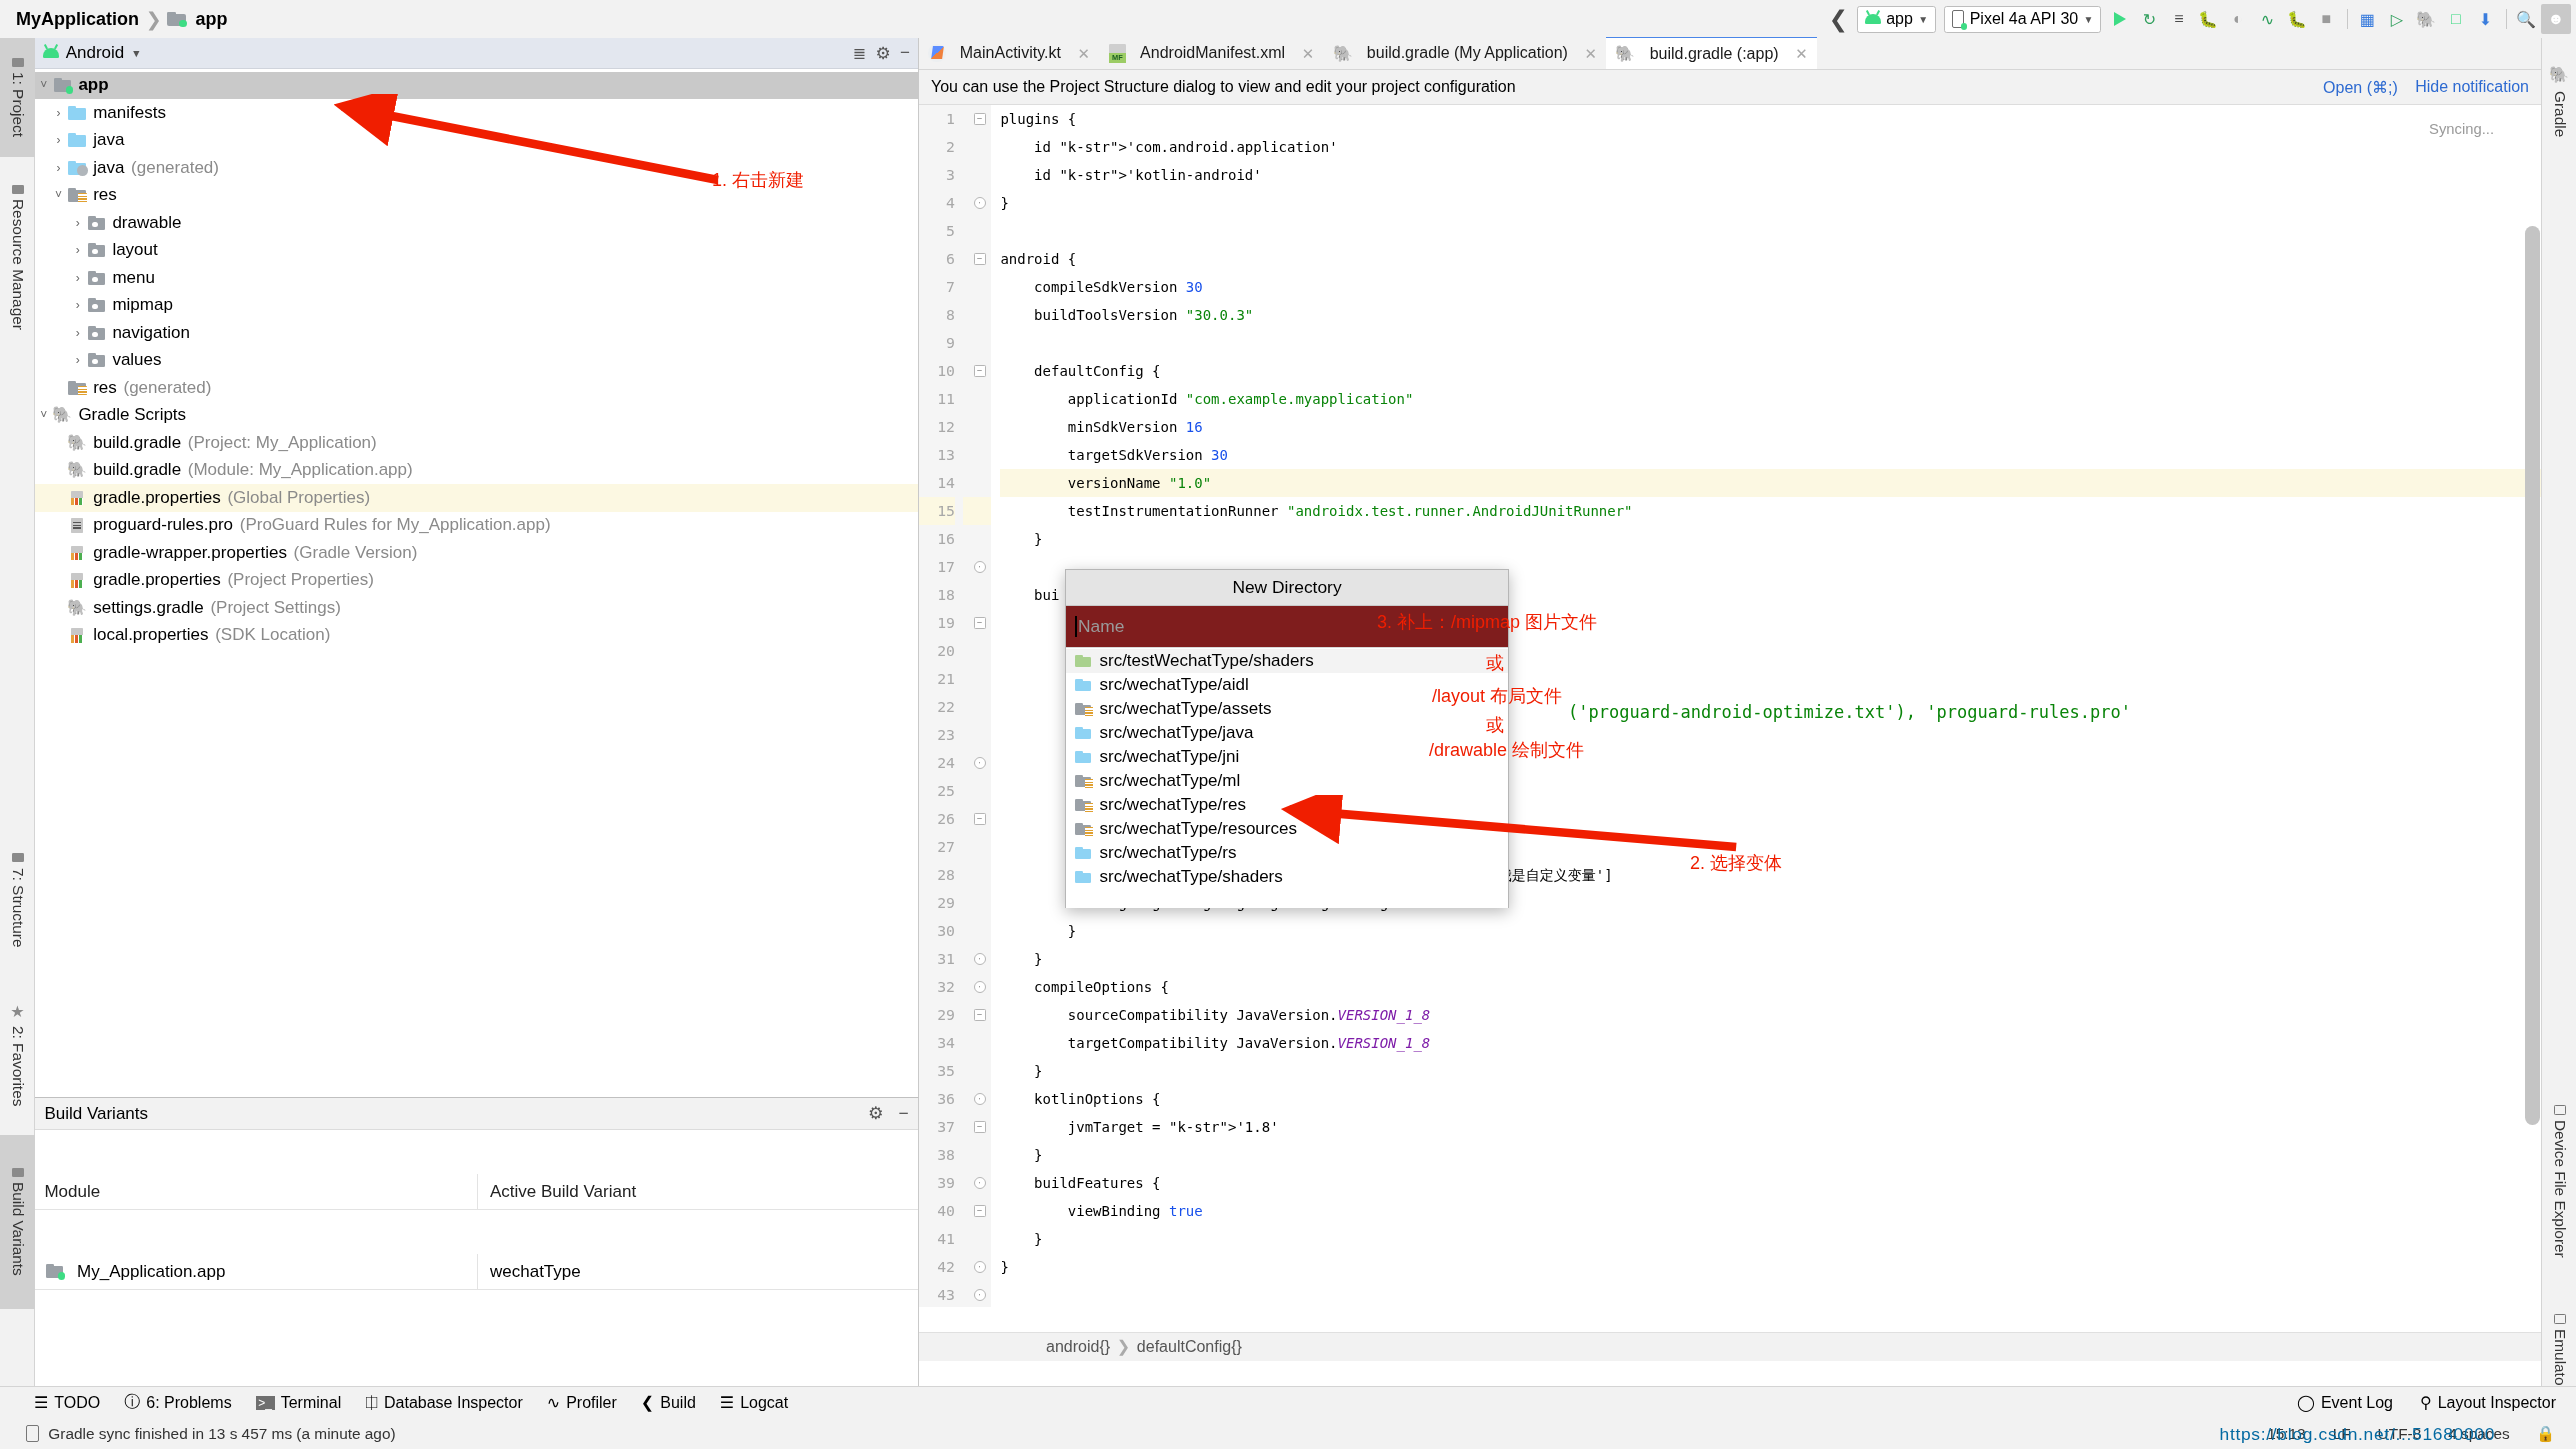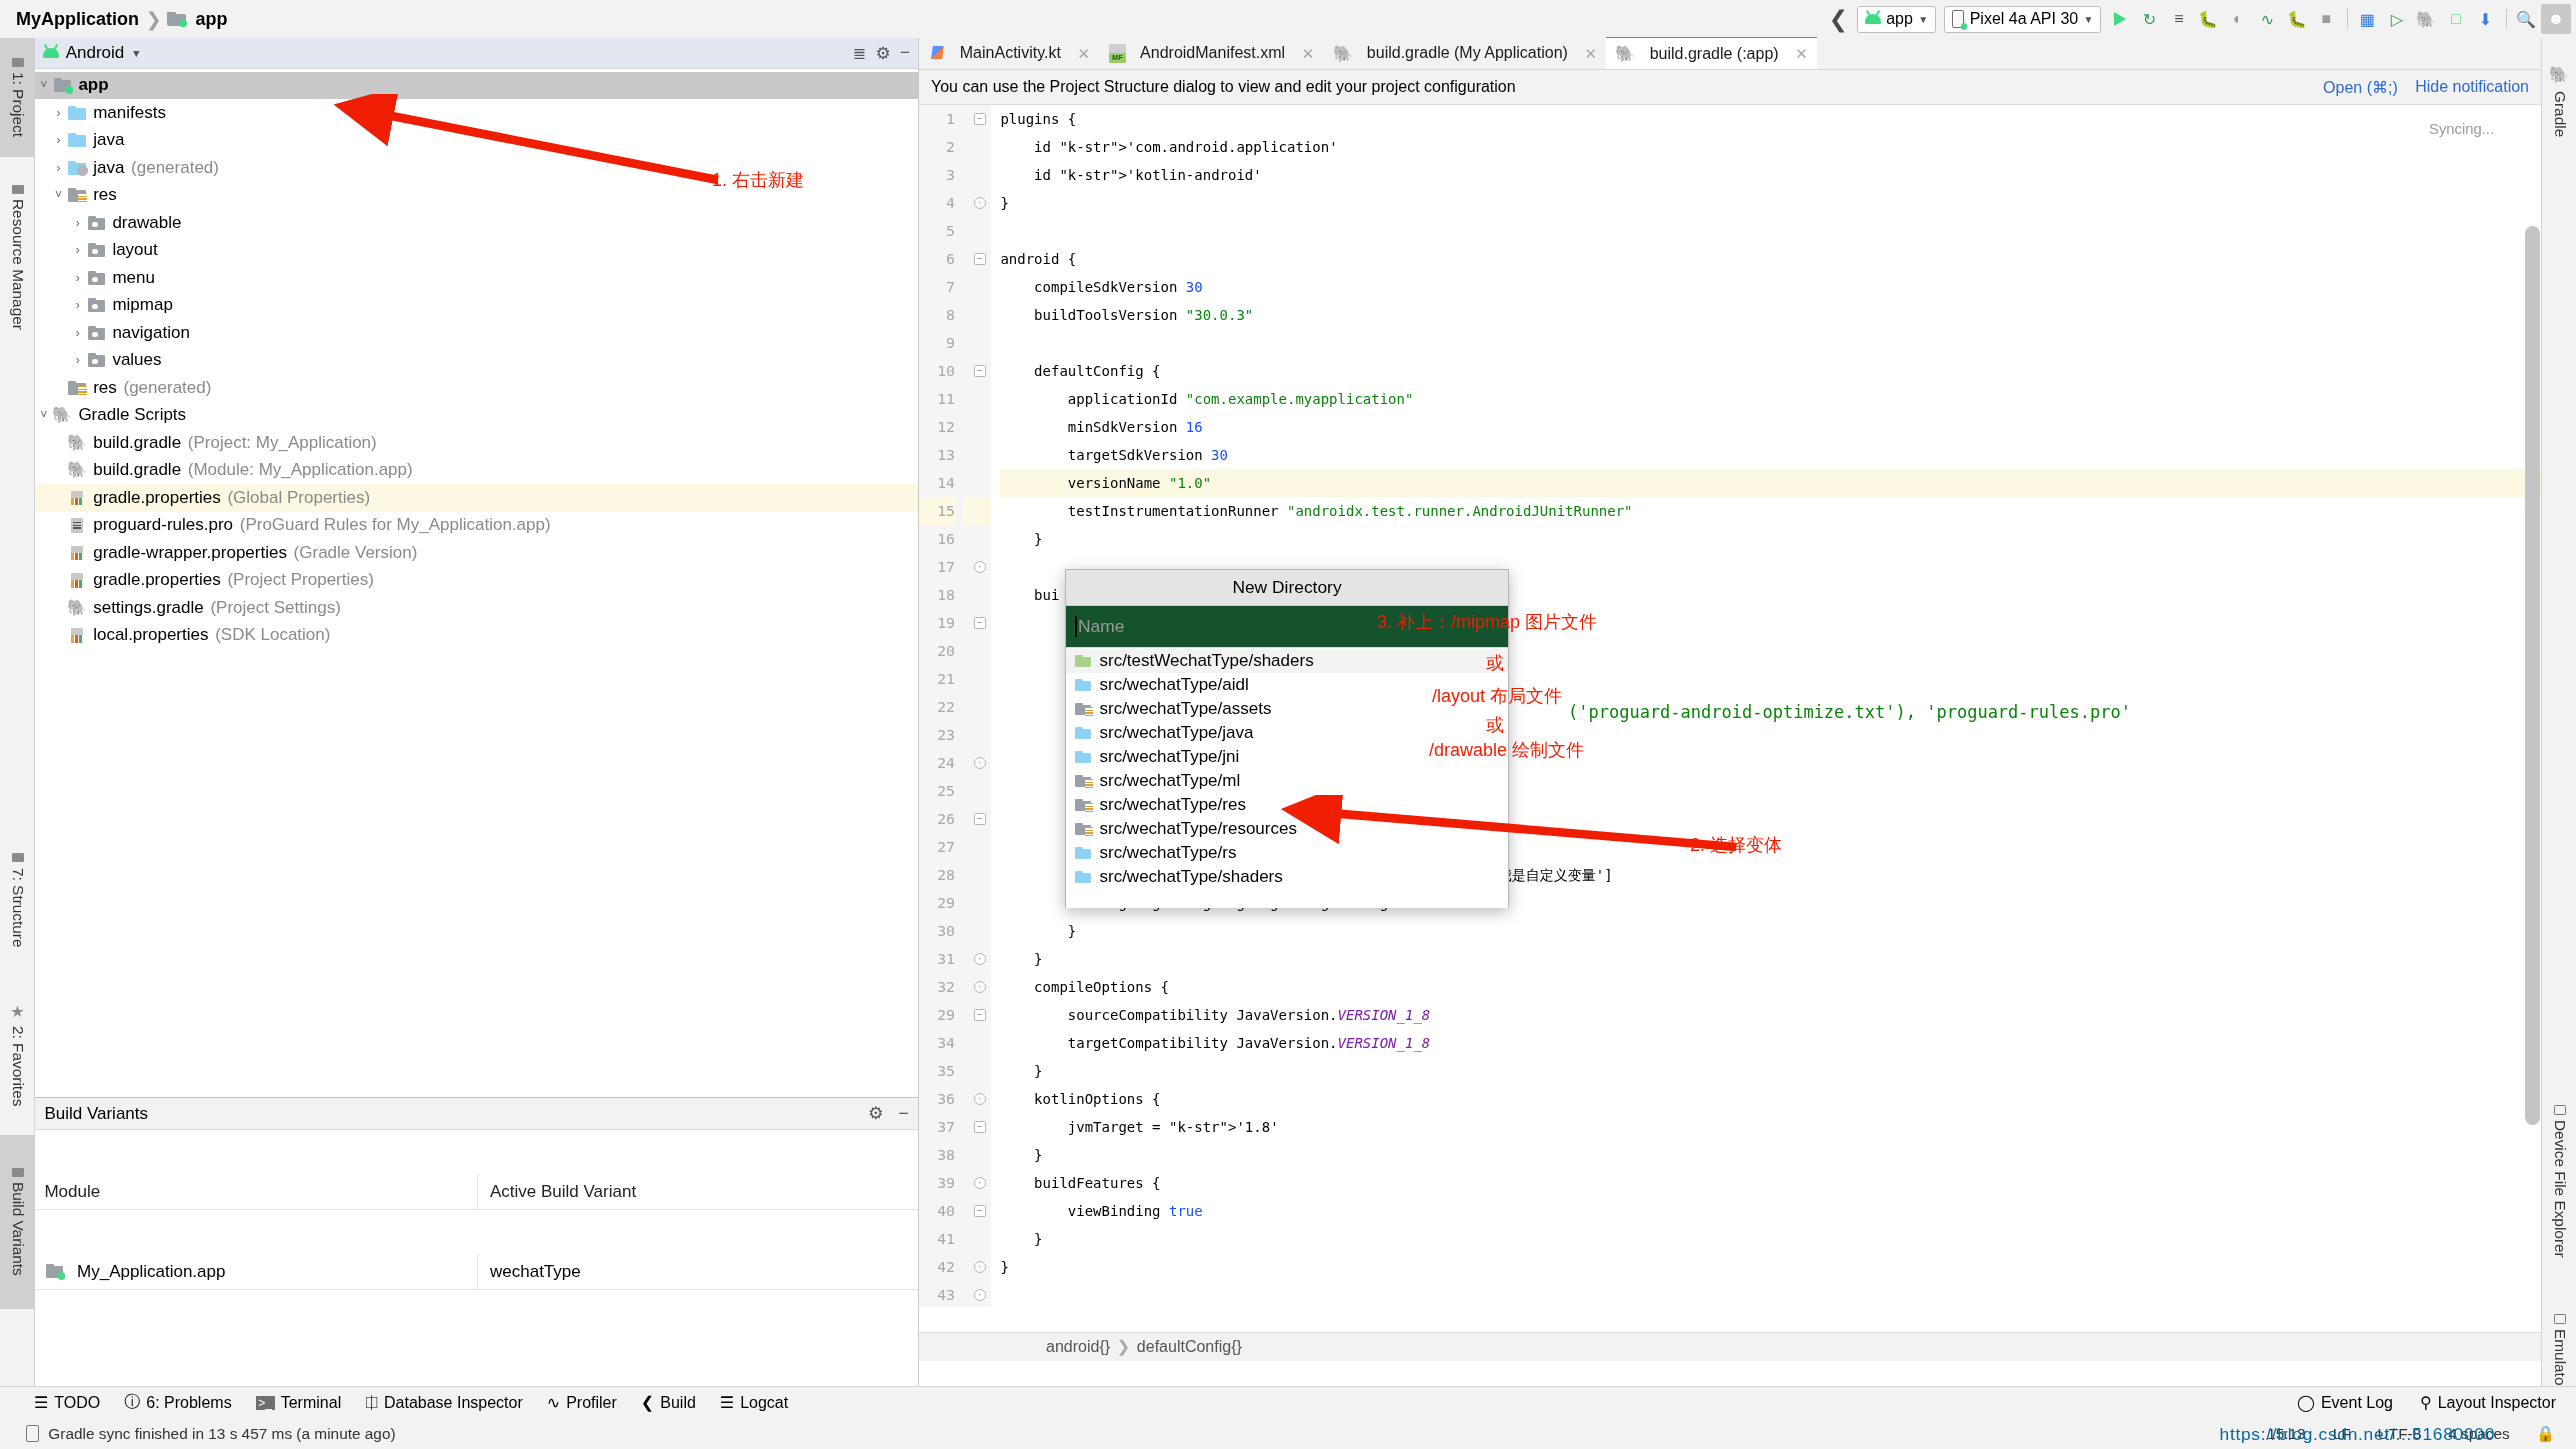--- a/index.html
+++ b/index.html
@@ -129,21 +129,21 @@
                  border-top:0.7px solid #e0e0e0;}
   .syncing { position:absolute; right:47px; top:83px; font-size:14.8px; color:#9a9a9a;}
 
   .scrollbar { position:absolute; right:1.3px; top:121px; width:14.8px; height:899px; background:#c4c4c4; border-radius:7.4px;}
 
   
   .dlg { position:absolute; left:1065px; top:569px; width:444px; height:339px; background:#fff;
          border:0.7px solid #b6b6b6; box-shadow:0 4px 14.8px rgba(0,0,0,.28); z-index:50;}
   .dlg-title { height:36px; background:#e4e4e4; display:flex; align-items:center; justify-content:center;
                font-size:17.4px; border-bottom:0.7px solid #c9c9c9;}
-  .dlg-input { height:42px; border-bottom:0.7px solid #d8d8d8; display:flex; align-items:center; padding-left:9.4px; background:#14532d;}
+  .dlg-input { height:42px; border-bottom:0.7px solid #d8d8d8; display:flex; align-items:center; padding-left:9.4px; background:#7f1d1d;}
   .dlg-input .caret{ width:1.3px; height:21.5px; background:#000; margin-right:1.3px;}
   .dlg-ph { color:#9a9a9a; font-size:17.4px; }
   .dlg-list { height:260px; overflow:hidden; background:#fff; padding-top:1.3px;}
   .dlg-row { height:24px; display:flex; align-items:center; padding-left:9.4px; font-size:17px; gap:6.7px;}
   .dlg-row.first { background:#f3f3f3; }
   .sic { width:17.4px;height:13.4px;flex:none;position:relative;}
   .sic.blue:before{content:"";position:absolute;left:0;top:2px;width:16px;height:10.7px;background:#8ed3f4;border-radius:1.3px;}
   .sic.blue:after{content:"";position:absolute;left:0;top:0;width:7.4px;height:3.4px;background:#8ed3f4;border-radius:1.3px 1.3px 0 0;}
   .sic.green:before{content:"";position:absolute;left:0;top:2px;width:16px;height:10.7px;background:#a9d18e;border-radius:1.3px;}
   .sic.green:after{content:"";position:absolute;left:0;top:0;width:7.4px;height:3.4px;background:#a9d18e;border-radius:1.3px 1.3px 0 0;}
@@ -723,21 +723,21 @@
   <div class="anno" style="left:700px;top:168px;margin-left:12px;">1. 右击新建</div>
 
   <svg class="arrow" style="left:1268px;top:795px;width:483px;height:60px;" viewBox="0 0 720 90" width="483" height="60">
     <defs>
         <marker id="ah2" markerWidth="7" markerHeight="7" refX="6" refY="3.5" orient="auto">
       <polygon points="0 0, 7 3.5, 0 7" fill="#f01e00"></polygon>
         </marker>
       </defs>
     <line x1="700" y1="78" x2="30" y2="22" stroke="#f01e00" stroke-width="13" marker-end="url(#ah2)"></line>
   </svg>
-  <div class="anno" style="left:1690px;top:833px;">2. 选择变体</div>
+  <div class="anno" style="left:1690px;top:851px;">2. 选择变体</div>
 
   <div class="anno" style="left:1377px;top:610px;">3. 补上：/mipmap 图片文件</div>
   <div class="anno" style="left:1486px;top:651px;">或</div>
   <div class="anno" style="left:1432px;top:684px;">/layout 布局文件</div>
   <div class="anno" style="left:1486px;top:713px;">或</div>
   <div class="anno" style="left:1429px;top:738px;">/drawable 绘制文件</div>
 
   <div class="toolwin">
     <span class="it">
         <span>☰</span>

